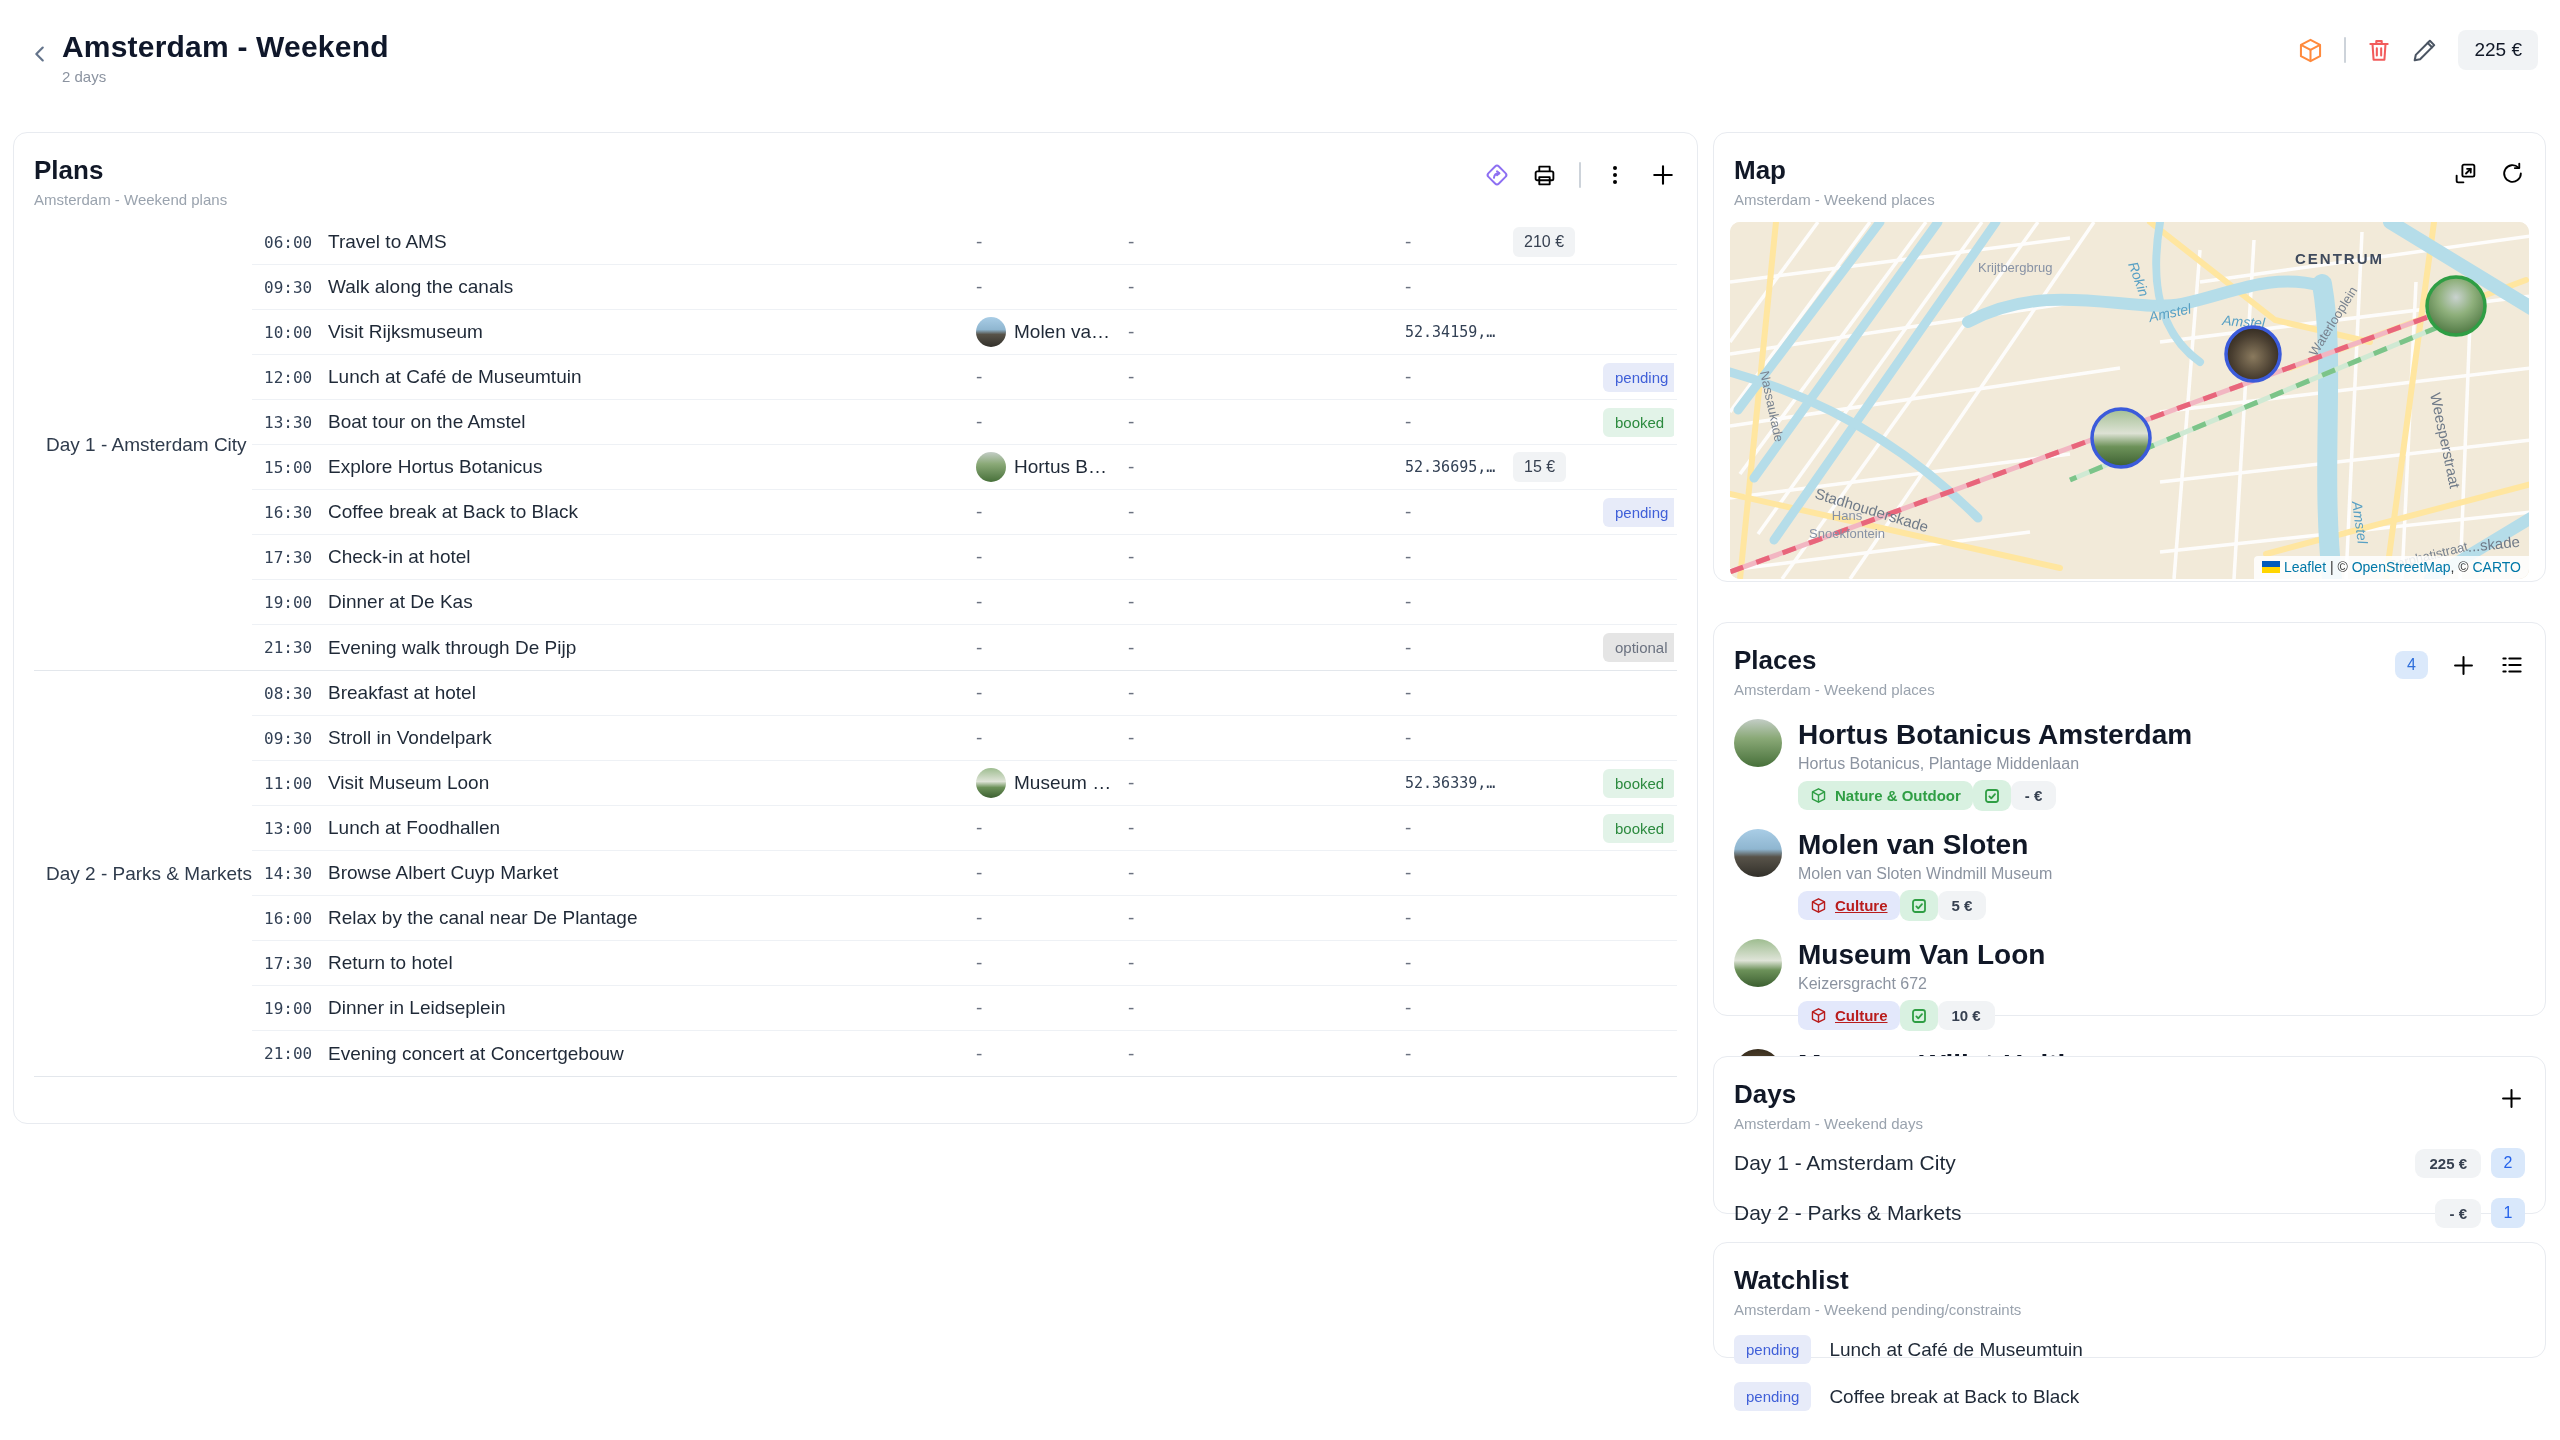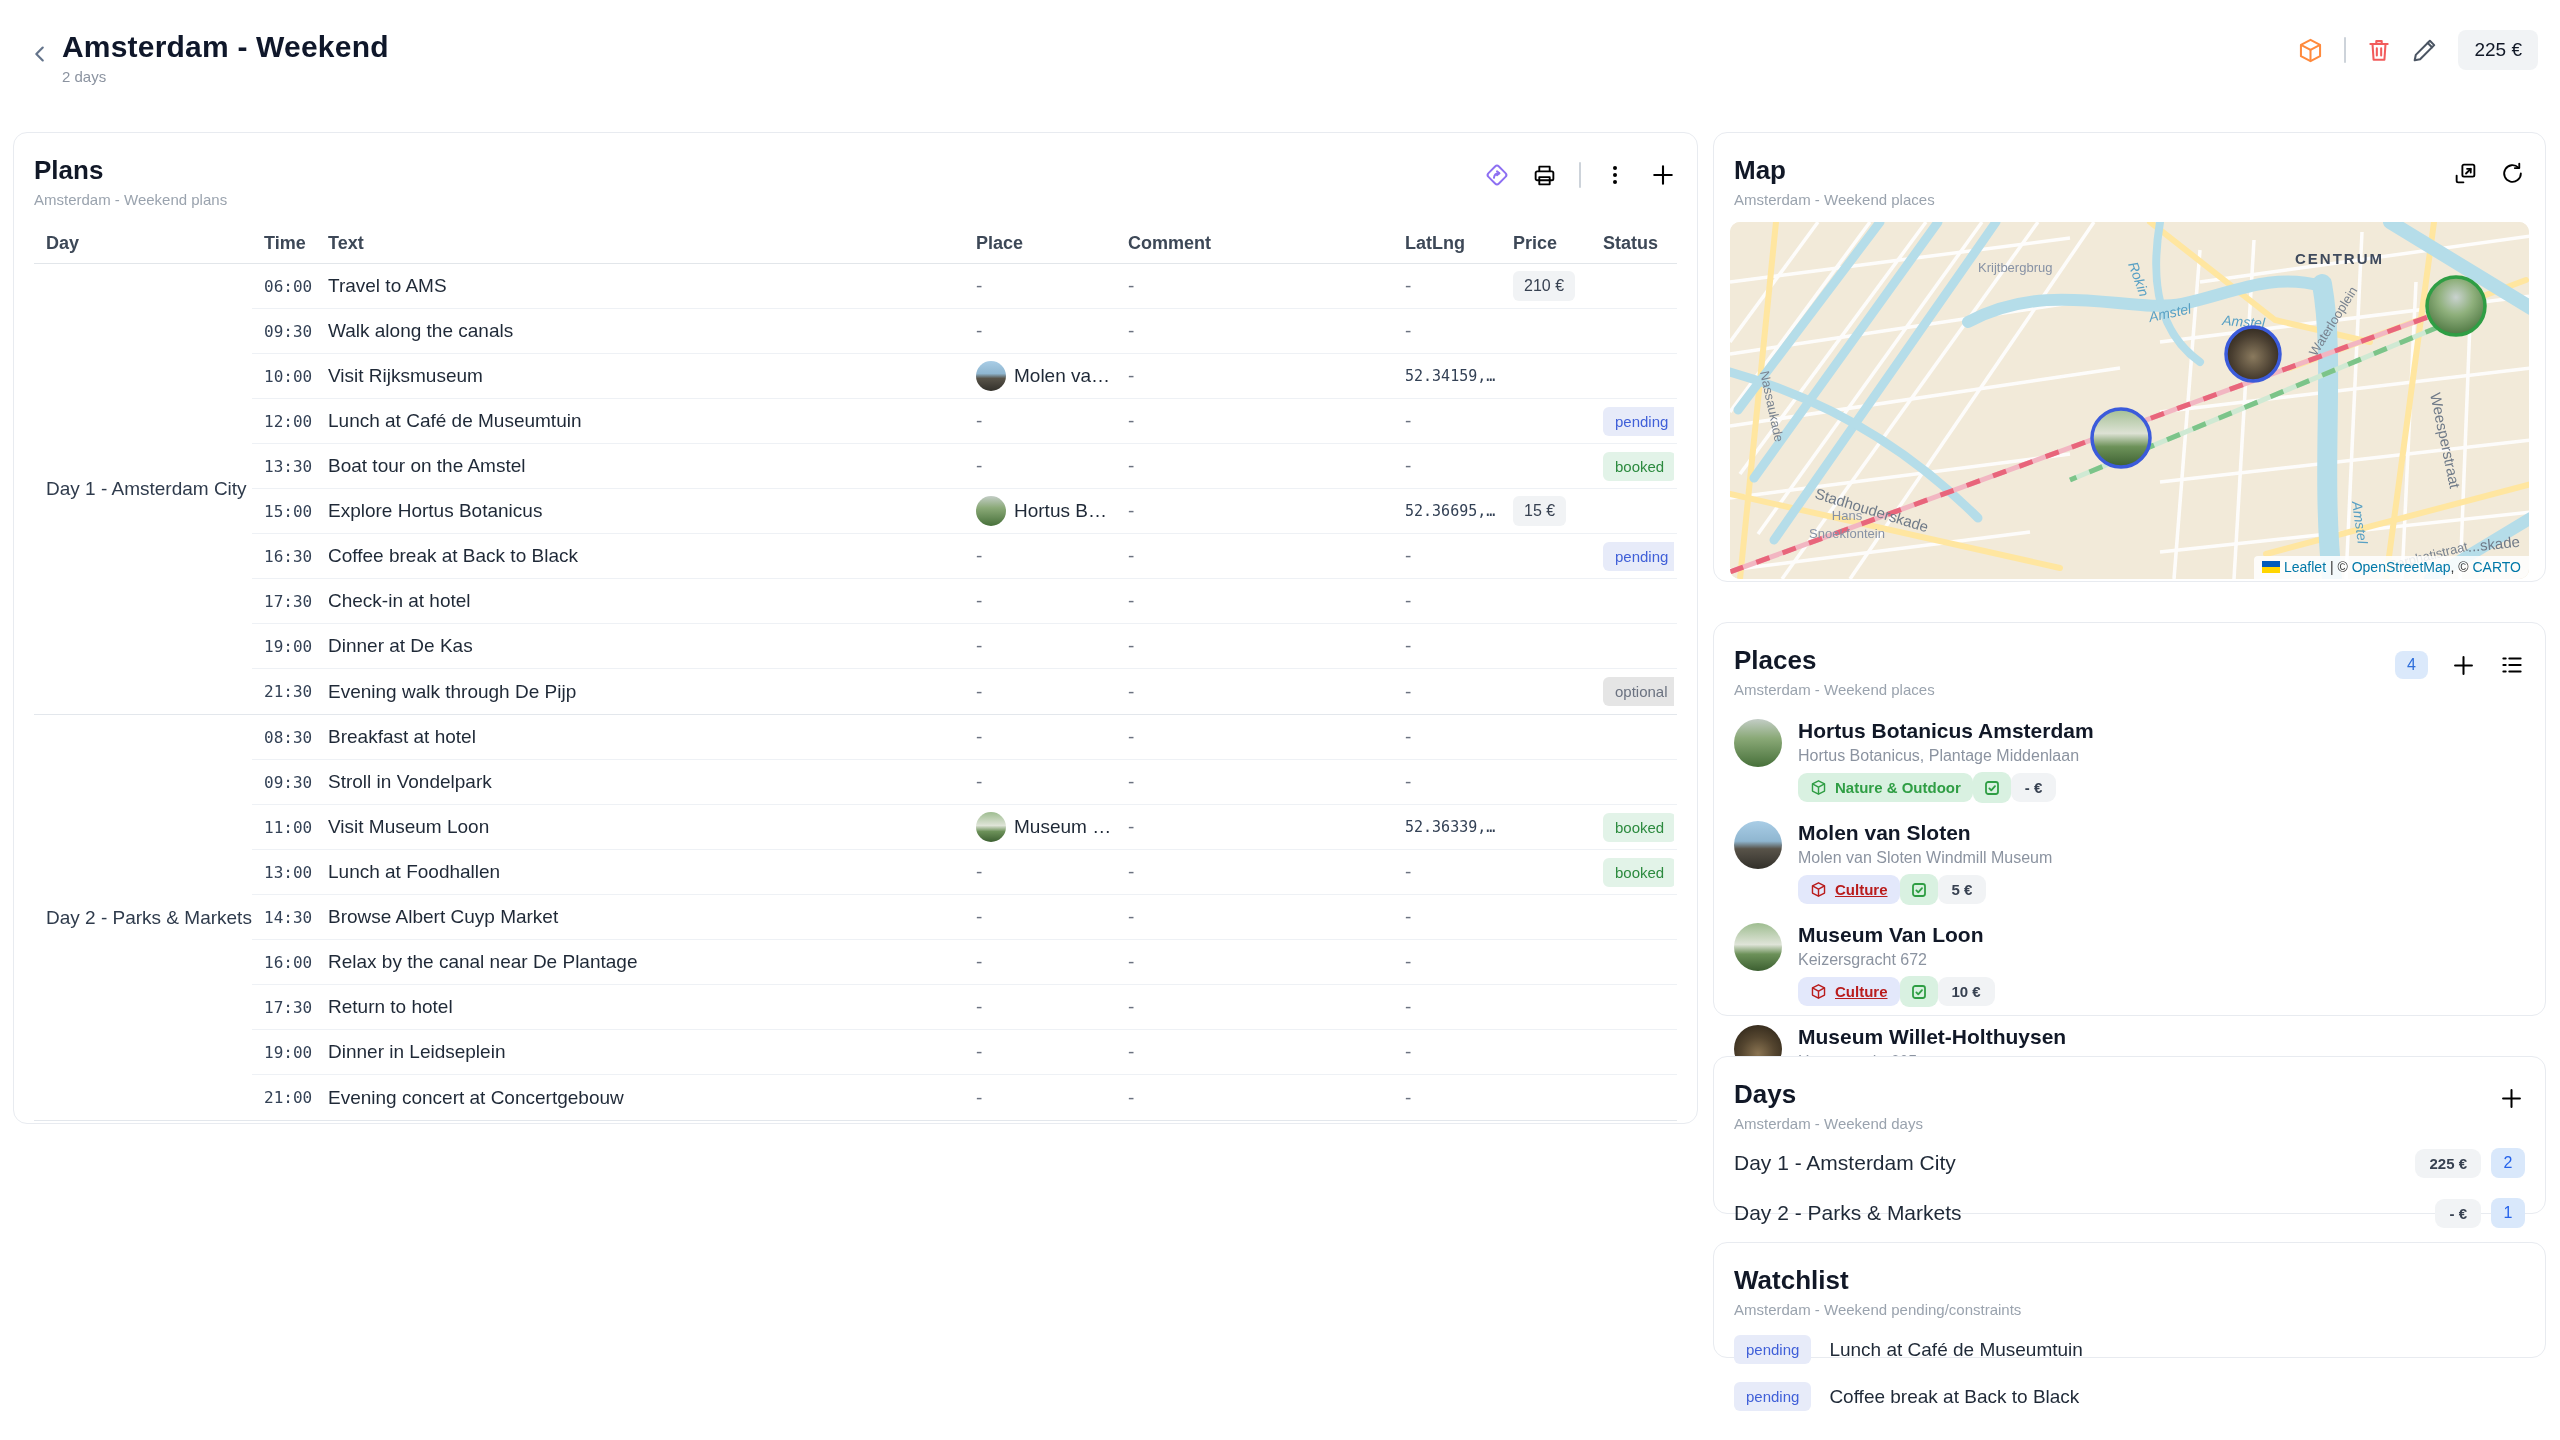--- a/index.html
+++ b/index.html
@@ -68,21 +68,21 @@
   .ml { font-family:"Liberation Sans", sans-serif; }
   .ml-g { fill:#8792a5; font-size:13px; }
   .ml-w { fill:#58a0c4; font-style:italic; font-size:14px; }
   .ml-s { fill:#78828f; font-size:13px; }
   .ml-sl { fill:#6f7a88; font-size:15px; }
   .ml-c { fill:#3f4a5c; font-weight:bold; font-size:15px; letter-spacing:2px; }
 
   .count-badge { background:#dbe9fb; color:#2f6fdb; border-radius:8px; padding:5px 12px; font-size:16px; font-weight:500; }
   .place-item { display:flex; gap:16px; padding:9px 20px; cursor:pointer; }
   .avatar-lg { width:48px; height:48px; border-radius:50%; flex:0 0 48px; }
-  .place-name { font-size:21px; font-weight:600; color:#111827; }
+  .place-name { font-size:28px; font-weight:600; color:#111827; }
   .place-addr { font-size:16px; color:#8b93a0; margin:4px 0 7px 0; }
   .badge-row { display:flex; align-items:center; }
   .cat-badge { display:inline-flex; align-items:center; gap:8px; padding:6px 12px; border-radius:9px; font-size:15px; font-weight:600; }
   .cat-green { background:#d9f1e1; color:#2f9e44; }
   .cat-blue { background:#e3e8fb; color:#b91c1c;text-decoration:underline; }
   .stat-badge { width:38px; height:31px; border-radius:9px; display:flex; align-items:center; justify-content:center; }
   .stat-green { background:#d9f1e1; color:#2f9e44; }
   .stat-red { background:#fbe3e6; color:#e03131; }
   .price-chip { background:#f1f3f5; color:#374151; border-radius:9px; padding:6px 14px; font-size:15px; font-weight:600; }
 
@@ -168,30 +168,20 @@
             </svg>
         </button>
         <button class="icon-btn">
           <svg class="ic" width="28" height="28" viewBox="0 0 24 24" fill="none" stroke="currentColor" stroke-width="1.8" stroke-linecap="round">
               <path d="M12 4.5v15M4.5 12h15"></path>
             </svg>
         </button>
       </div>
     </div>
 
-    <div class="thead">
-      <div class="th" style="padding-left:12px;">Day</div>
-      <div class="th">Time</div>
-      <div class="th">Text</div>
-      <div class="th">Place</div>
-      <div class="th">Comment</div>
-      <div class="th">LatLng</div>
-      <div class="th">Price</div>
-      <div class="th">Status</div>
-    </div>
 
     <div class="tbody">
 
       <div class="tgroup">
         <div class="day-col">Day 1 - Amsterdam City</div>
         <div class="rows">
           <div class="trow">
             <div class="cell c-time">06:00</div>
             <div class="cell">Travel to AMS</div>
             <div class="cell c-dash">-</div>

